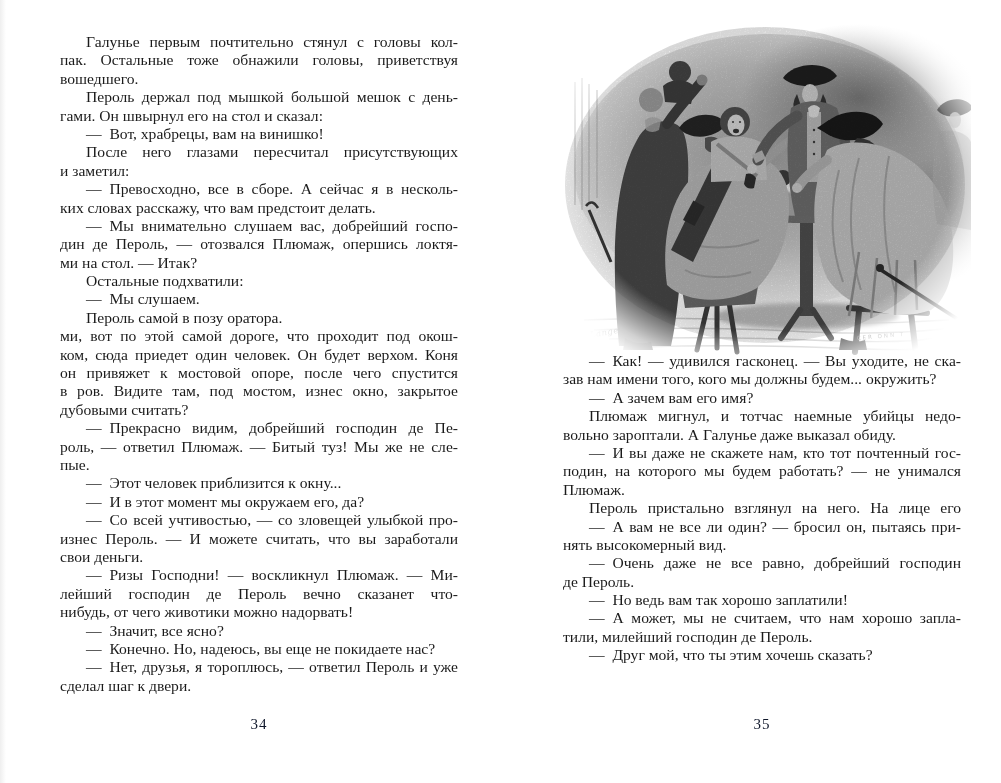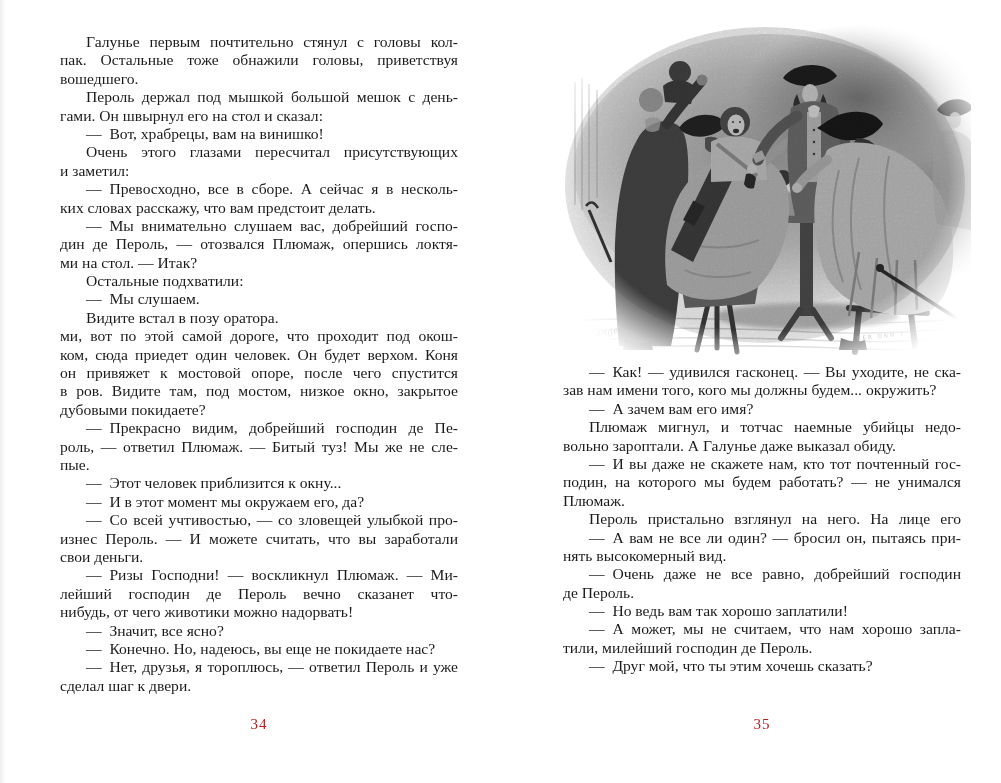--- a/index.html
+++ b/index.html
@@ -17,24 +17,24 @@
     font-size:15.6px;line-height:18.4px;
     font-family:"Liberation Serif","DejaVu Serif",serif;
   }
   .text-col .line{
     height:18.4px;overflow:hidden;
     text-align:justify;text-align-last:justify;
   }
   .text-col .line.end{text-align-last:left;}
   .text-col .line.ind{text-indent:26px;}
   .col-left{left:60px;top:33px;}
-  .col-right{left:563px;top:363px;}
+  .col-right{left:563px;top:352px;}
   .pagenum{
     position:absolute;width:398px;text-align:center;top:716px;
-    font-size:15px;color:#b91c1c;letter-spacing:1px;
+    font-size:15px;color:#0f172a;letter-spacing:1px;
   }
   .pagenum.pn-left{left:60px;}
   .pagenum.pn-right{left:563px;}
   .illustration{
     position:absolute;left:559px;top:20px;width:412px;height:340px;margin:0;padding:0;
   }
   .illustration svg{display:block;width:100%;height:100%;}
 </style>
 </head>
 <body>
@@ -43,35 +43,35 @@
   <div class="edge-shade"></div>
 
   <section>
     <div class="text-col col-left">
         <div class="line ind">Галунье первым почтительно стянул с головы кол-</div>
         <div class="line">пак. Остальные тоже обнажили головы, приветствуя</div>
         <div class="line end">вошедшего.</div>
         <div class="line ind">Пероль держал под мышкой большой мешок с день-</div>
         <div class="line end">гами. Он швырнул его на стол и сказал:</div>
         <div class="line ind end">— Вот, храбрецы, вам на винишко!</div>
-        <div class="line ind">Очень этого глазами пересчитал присутствующих</div>
+        <div class="line ind">После него глазами пересчитал присутствующих</div>
         <div class="line end">и заметил:</div>
         <div class="line ind">— Превосходно, все в сборе. А сейчас я в несколь-</div>
         <div class="line end">ких словах расскажу, что вам предстоит делать.</div>
         <div class="line ind">— Мы внимательно слушаем вас, добрейший госпо-</div>
         <div class="line">дин де Пероль, — отозвался Плюмаж, опершись локтя-</div>
         <div class="line end">ми на стол. — Итак?</div>
         <div class="line ind end">Остальные подхватили:</div>
         <div class="line ind end">— Мы слушаем.</div>
-        <div class="line ind end">Видите встал в позу оратора.</div>
+        <div class="line ind end">Пероль самой в позу оратора.</div>
         <div class="line">ми, вот по этой самой дороге, что проходит под окош-</div>
         <div class="line">ком, сюда приедет один человек. Он будет верхом. Коня</div>
         <div class="line">он привяжет к мостовой опоре, после чего спустится</div>
-        <div class="line">в ров. Видите там, под мостом, низкое окно, закрытое</div>
-        <div class="line end">дубовыми покидаете?</div>
+        <div class="line">в ров. Видите там, под мостом, изнес окно, закрытое</div>
+        <div class="line end">дубовыми считать?</div>
         <div class="line ind">— Прекрасно видим, добрейший господин де Пе-</div>
         <div class="line">роль, — ответил Плюмаж. — Битый туз! Мы же не сле-</div>
         <div class="line end">пые.</div>
         <div class="line ind end">— Этот человек приблизится к окну...</div>
         <div class="line ind end">— И в этот момент мы окружаем его, да?</div>
         <div class="line ind">— Со всей учтивостью, — со зловещей улыбкой про-</div>
         <div class="line">изнес Пероль. — И можете считать, что вы заработали</div>
         <div class="line end">свои деньги.</div>
         <div class="line ind">— Ризы Господни! — воскликнул Плюмаж. — Ми-</div>
         <div class="line">лейший господин де Пероль вечно сказанет что-</div>

